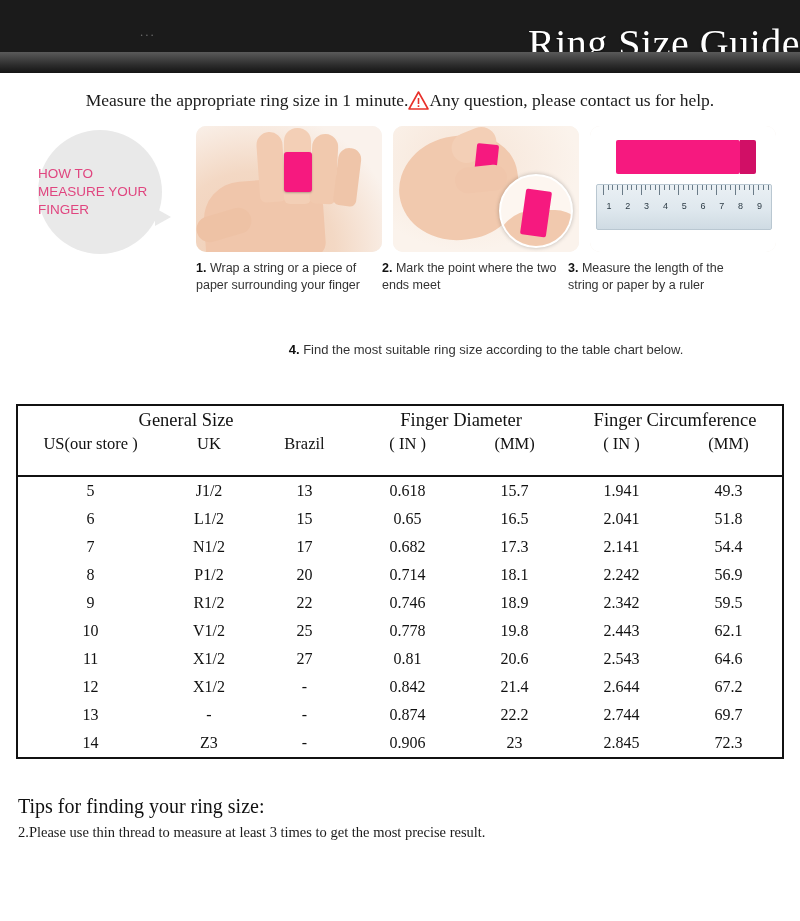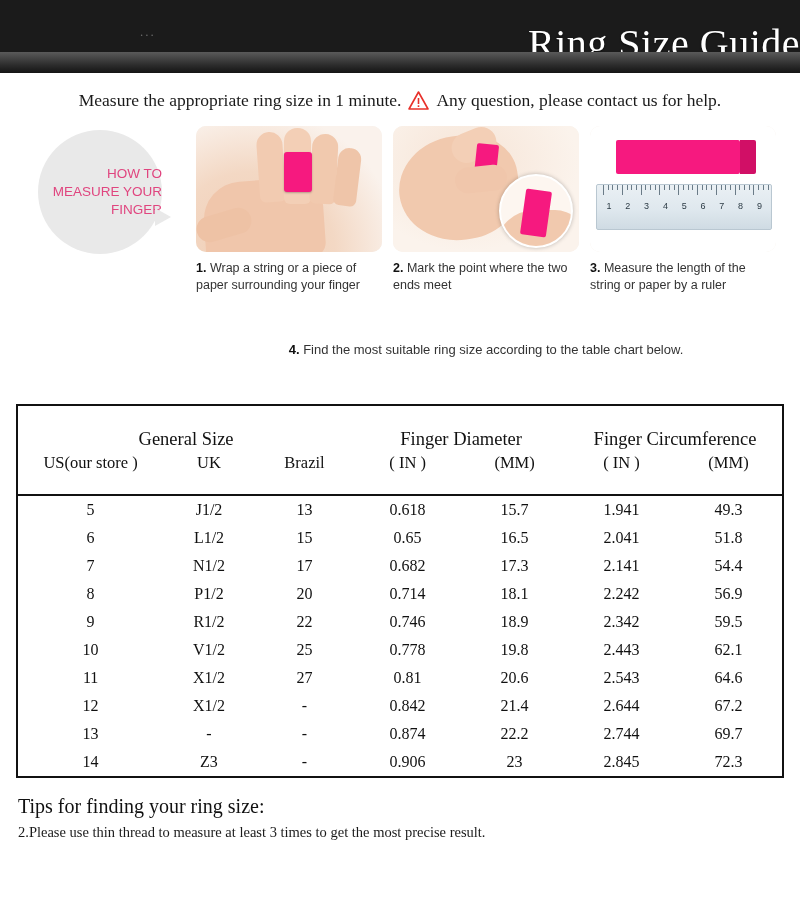--- a/index.html
+++ b/index.html
@@ -51,21 +51,20 @@
     color: #6a6a6a;
     font-size: 13px;
     letter-spacing: 2px;
   }
 
   
   .intro {
     display: flex;
     align-items: center;
     justify-content: center;
-    gap: 7px;
     height: 40px;
     margin-top: 7px;
     font-size: 17.5px;
     color: #1a1a1a;
   }
   .warn-icon { display: inline-block; width: 21px; height: 19px; }
 
   
   .howto {
     position: relative;
@@ -75,21 +74,21 @@
   .bubble {
     position: absolute;
     left: 38px; top: 10px;
     width: 124px; height: 124px;
     border-radius: 50%;
     background: #e9e9e9;
     color: #e0457f;
     font-family: "Liberation Sans", sans-serif;
     font-size: 13.5px;
     line-height: 18px;
-    text-align: right;
+    text-align: left;
     display: flex;
     align-items: center;
     justify-content: center;
   }
   .bubble:after {
     content: "";
     position: absolute;
     right: -9px; top: 78px;
     width: 0; height: 0;
     border-top: 9px solid transparent;
@@ -142,21 +141,20 @@
   .p3-ticks { position:absolute; left:0; top:0; width:100%; height:16px; }
   .p3-ticks i { position:absolute; top:0; width:1px; height:8px; background:#6a7b87; }
   .p3-nums { position:absolute; left:0; top:16px; width:100%; height:16px; font-family:"Liberation Sans", sans-serif; font-size:9px; color:#2b3a44; }
   .p3-nums span { position:absolute; top:0; transform: translateX(-50%); }
 
   .steps {
     position: absolute;
     left: 196px; top: 140px;
     width: 580px;
     display: flex;
-    gap: 11px;
   }
   .step {
     width: 186px;
     font-family: "Liberation Sans", sans-serif;
     font-size: 12.5px;
     line-height: 17px;
     color: #333333;
   }
   .step .num { font-weight: bold; color: #111111; }
   .step-2, .step-3 { text-align: left; }
@@ -179,21 +177,21 @@
     border: 2px solid #111111;
   }
   table {
     width: 100%;
     border-collapse: collapse;
     font-family: "Liberation Serif", serif;
   }
   thead tr.group th {
     font-size: 18.5px;
     font-weight: normal;
-    padding: 23px 0 1px;
+    padding: 4px 0 1px;
     color: #111111;
   }
   thead tr.sub th {
     font-size: 16.5px;
     font-weight: normal;
     padding: 2px 0 21px;
     color: #111111;
     border-bottom: 2px solid #111111;
   }
   tbody td {

